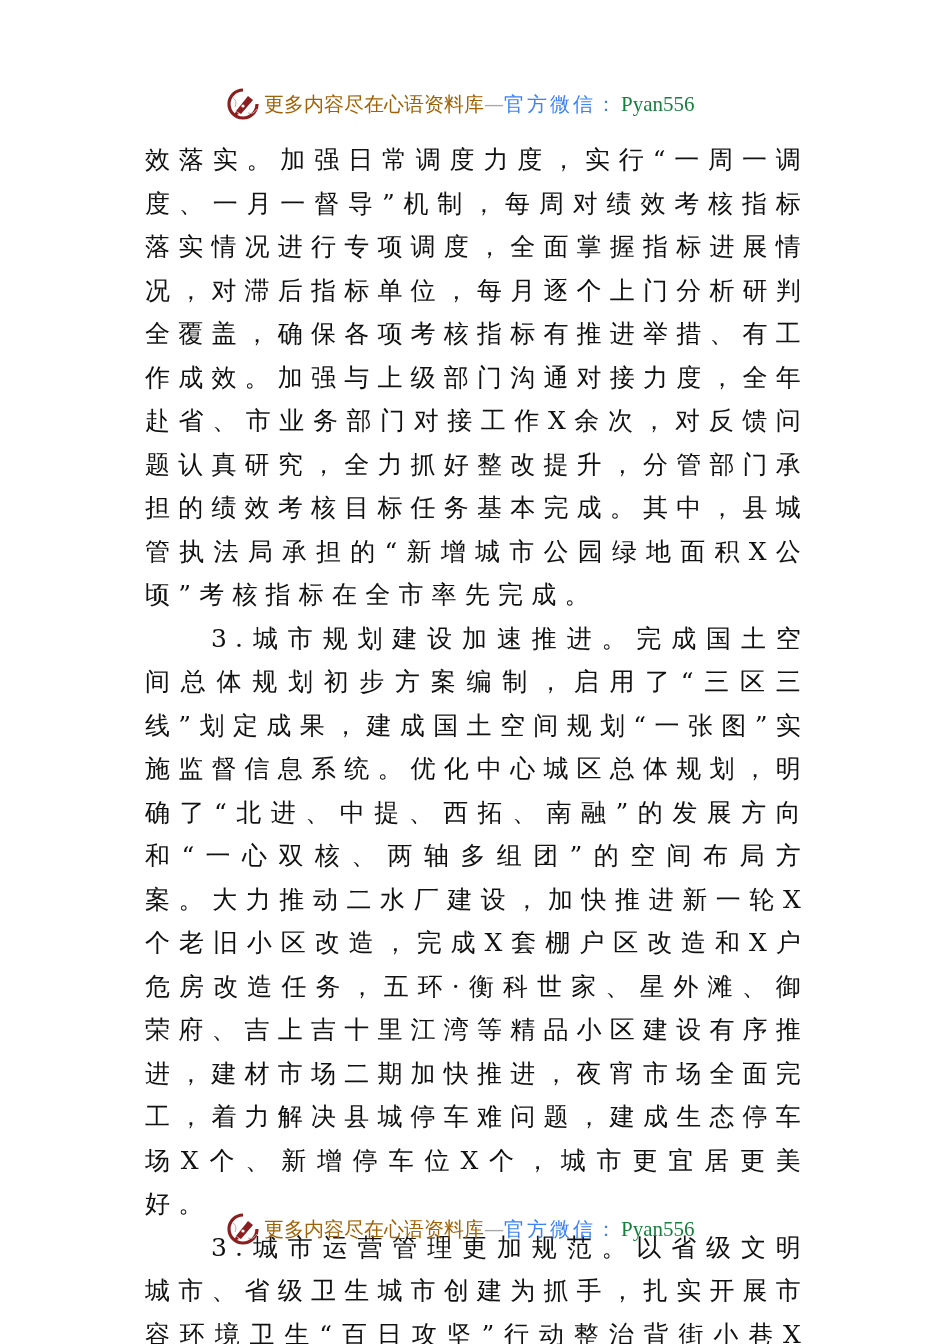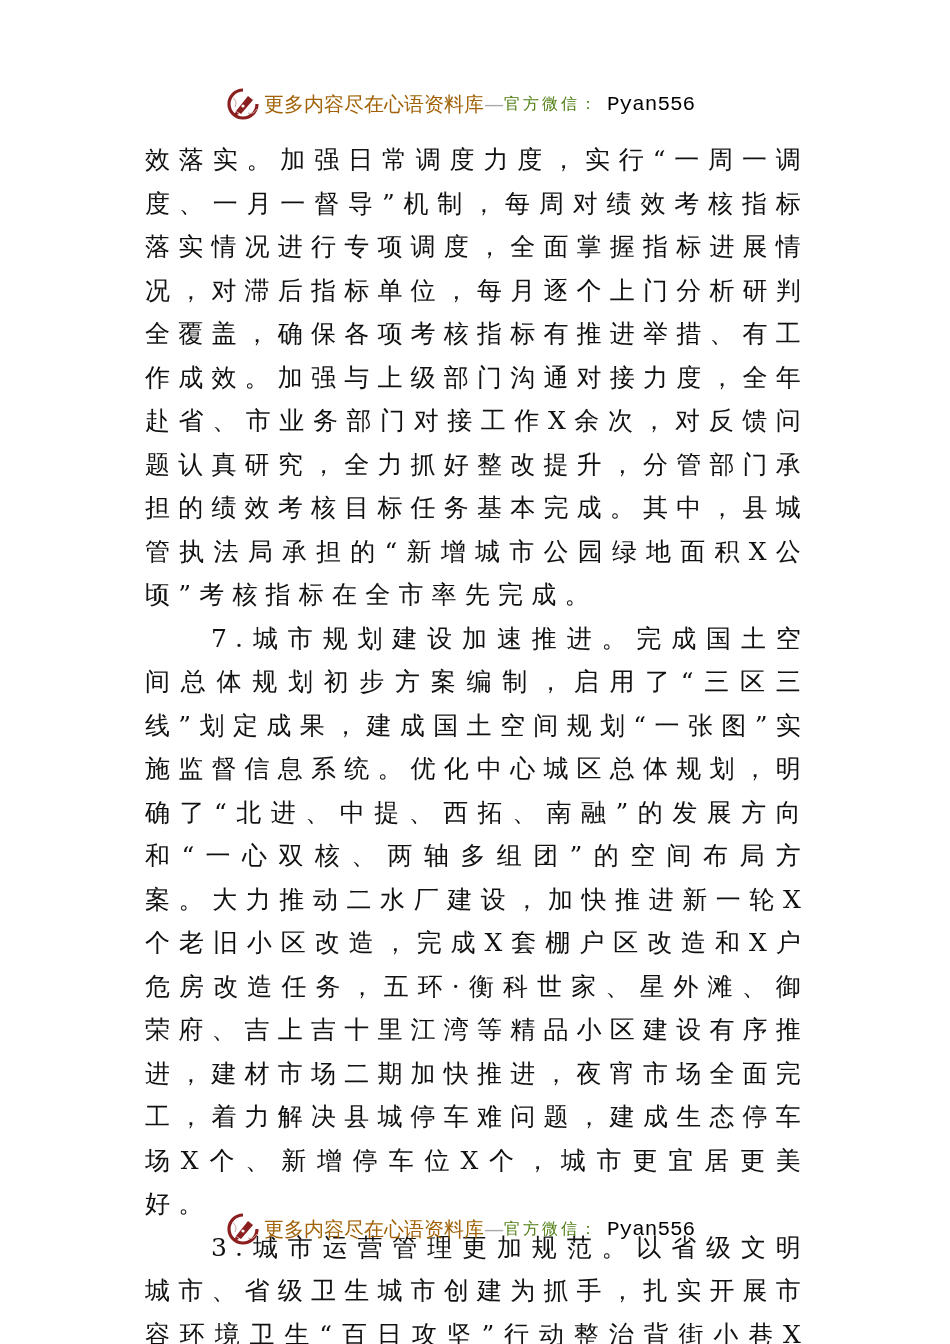--- a/index.html
+++ b/index.html
@@ -35,30 +35,30 @@
     color: #a16207;
     font-size: 20px;
     letter-spacing: 0px;
     font-family: "DejaVu Serif", "Liberation Serif", serif;
   }
   .banner .dash {
     color: #a8a8a8;
     font-size: 20px;
   }
   .banner .official {
-    color: #4d7c0f;
-    font-size: 16px;
+    color: #3b82f6;
+    font-size: 20px;
     letter-spacing: 3px;
     font-family: "DejaVu Serif", "Liberation Serif", serif;
   }
   .banner .handle {
-    color: #000000;
+    color: #15803d;
     font-size: 21px;
-    font-family: Liberation Mono, monospace;
-    margin-left: 8px;
+    font-family: Liberation Serif, serif;
+    margin-left: 2px;
   }
   .content {
     position: absolute;
     left: 145px;
     top: 138px;
     width: 664px;
     color: #111111;
     font-size: 25px;
     line-height: 43.5px;
     letter-spacing: 8.2px;
@@ -86,21 +86,21 @@
     <path d="M22 26 Q27 28 31 22" fill="none" stroke="#c9a0a0" stroke-width="1"></path>
   </svg>
   <span class="promo">更多内容尽在心语资料库</span>
   <span class="dash">—</span>
   <span class="official">官方微信：</span>
   <span class="handle">Pyan556</span>
 </div>
 
 <div class="content">
   <p>效落实。加强日常调度力度，实行“一周一调度、一月一督导”机制，每周对绩效考核指标落实情况进行专项调度，全面掌握指标进展情况，对滞后指标单位，每月逐个上门分析研判全覆盖，确保各项考核指标有推进举措、有工作成效。加强与上级部门沟通对接力度，全年赴省、市业务部门对接工作X余次，对反馈问题认真研究，全力抓好整改提升，分管部门承担的绩效考核目标任务基本完成。其中，县城管执法局承担的“新增城市公园绿地面积X公顷”考核指标在全市率先完成。</p>
-  <p class="indent">7.城市规划建设加速推进。完成国土空间总体规划初步方案编制，启用了“三区三线”划定成果，建成国土空间规划“一张图”实施监督信息系统。优化中心城区总体规划，明确了“北进、中提、西拓、南融”的发展方向和“一心双核、两轴多组团”的空间布局方案。大力推动二水厂建设，加快推进新一轮X个老旧小区改造，完成X套棚户区改造和X户危房改造任务，五环·衡科世家、星外滩、御荣府、吉上吉十里江湾等精品小区建设有序推进，建材市场二期加快推进，夜宵市场全面完工，着力解决县城停车难问题，建成生态停车场X个、新增停车位X个，城市更宜居更美好。</p>
+  <p class="indent">3.城市规划建设加速推进。完成国土空间总体规划初步方案编制，启用了“三区三线”划定成果，建成国土空间规划“一张图”实施监督信息系统。优化中心城区总体规划，明确了“北进、中提、西拓、南融”的发展方向和“一心双核、两轴多组团”的空间布局方案。大力推动二水厂建设，加快推进新一轮X个老旧小区改造，完成X套棚户区改造和X户危房改造任务，五环·衡科世家、星外滩、御荣府、吉上吉十里江湾等精品小区建设有序推进，建材市场二期加快推进，夜宵市场全面完工，着力解决县城停车难问题，建成生态停车场X个、新增停车位X个，城市更宜居更美好。</p>
   <p class="indent">3.城市运营管理更加规范。以省级文明城市、省级卫生城市创建为抓手，扎实开展市容环境卫生“百日攻坚”行动整治背街小巷X条，清理卫生死角X余处、垃圾X余吨、小广告X余处，修复人行道板X平方米；扎实推进垃圾分类工作，新增垃圾分类收集设施X座，完成城乡垃圾分类转运一</p>
 </div>
 
 <div class="banner bottom">
   <svg class="logo" viewBox="0 0 34 34">
     <path d="M17 3 A14 14 0 1 0 31 17" fill="none" stroke="#8b1e1e" stroke-width="3.2"></path>
     <path d="M10 24 L22 9 L27 13 L15 27 Z" fill="#8b1e1e"></path>
     <path d="M10 24 L8 29 L13 27 Z" fill="#8b1e1e"></path>
     <circle cx="17" cy="19" r="1.6" fill="#ffffff"></circle>
     <path d="M6 10 Q12 14 9 20" fill="none" stroke="#c9a0a0" stroke-width="1"></path>

